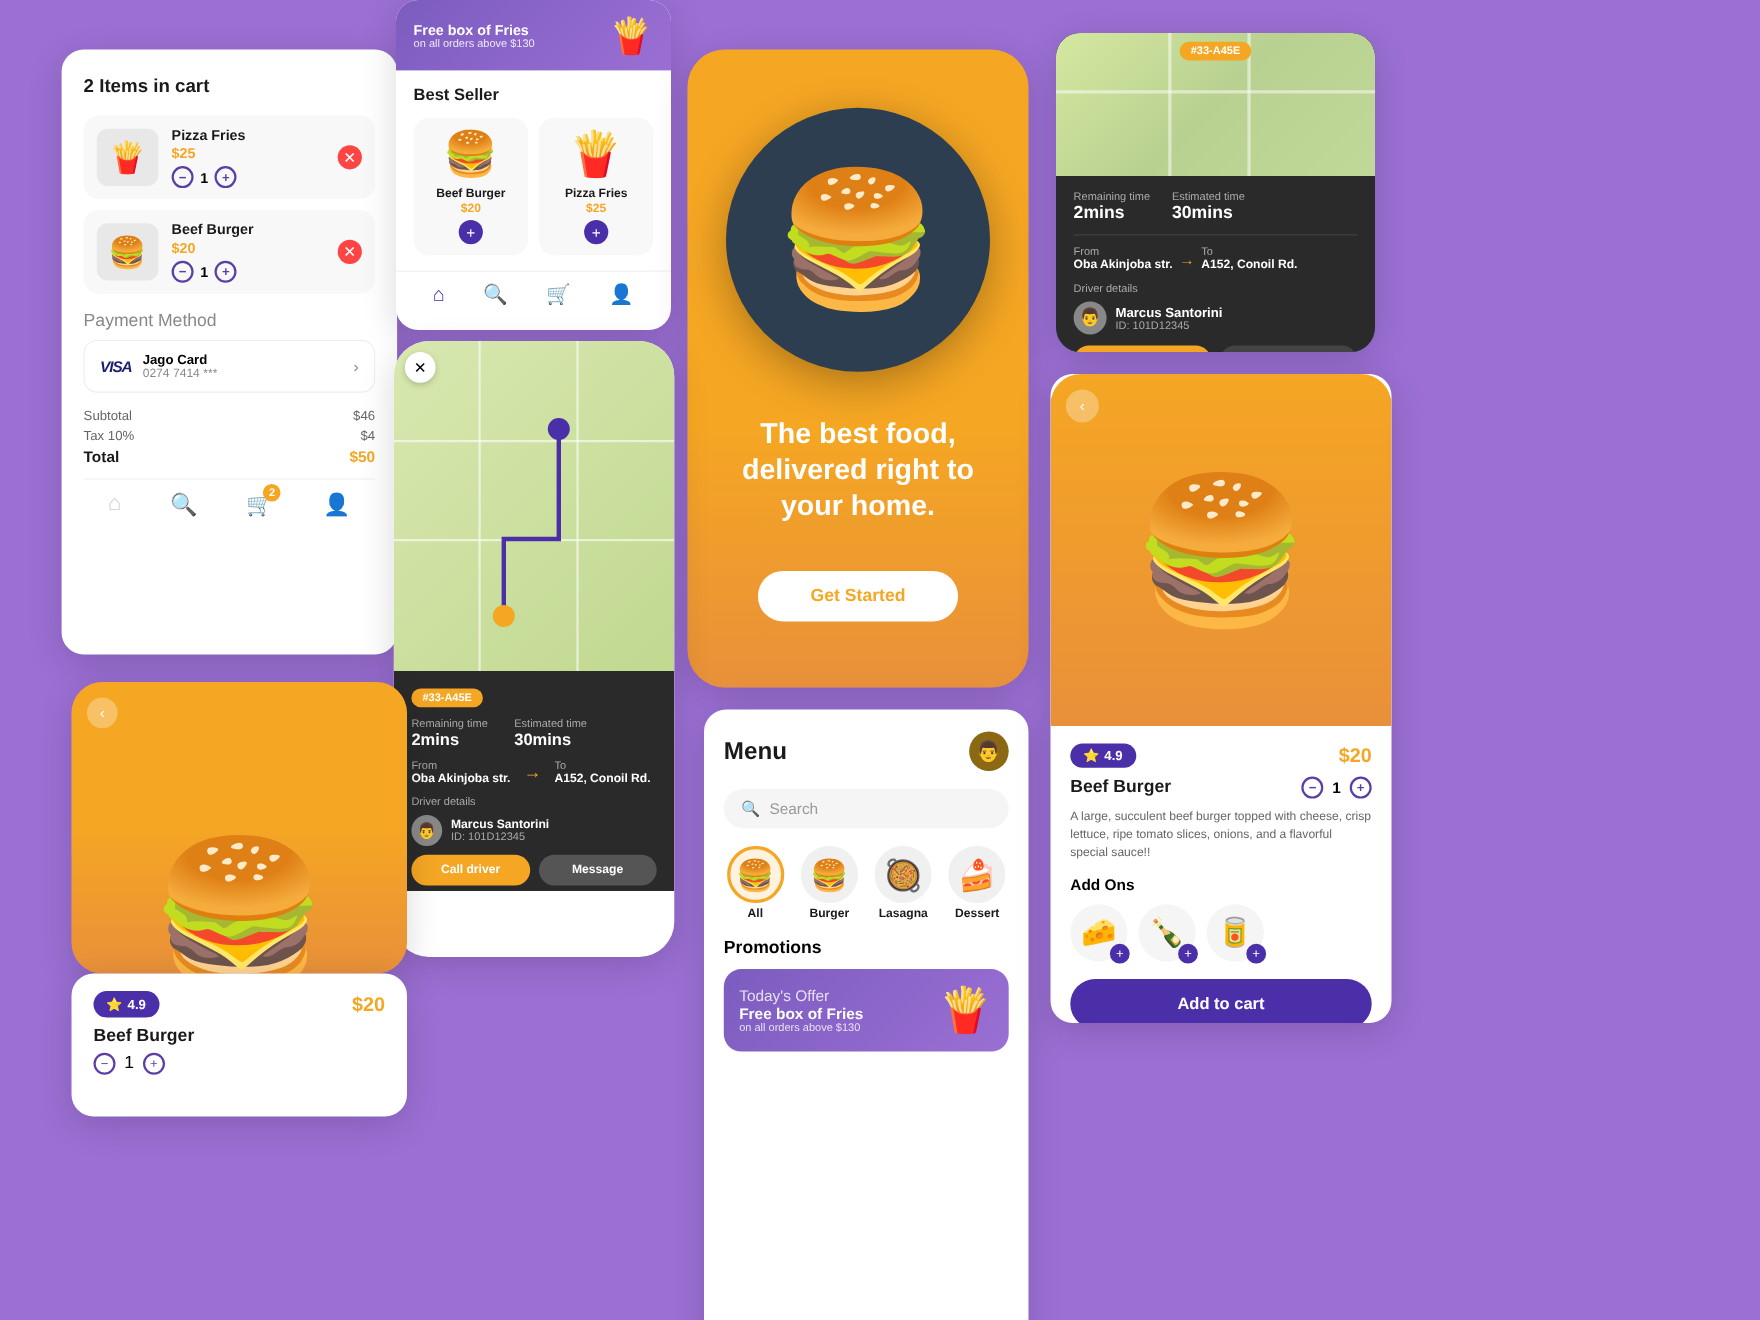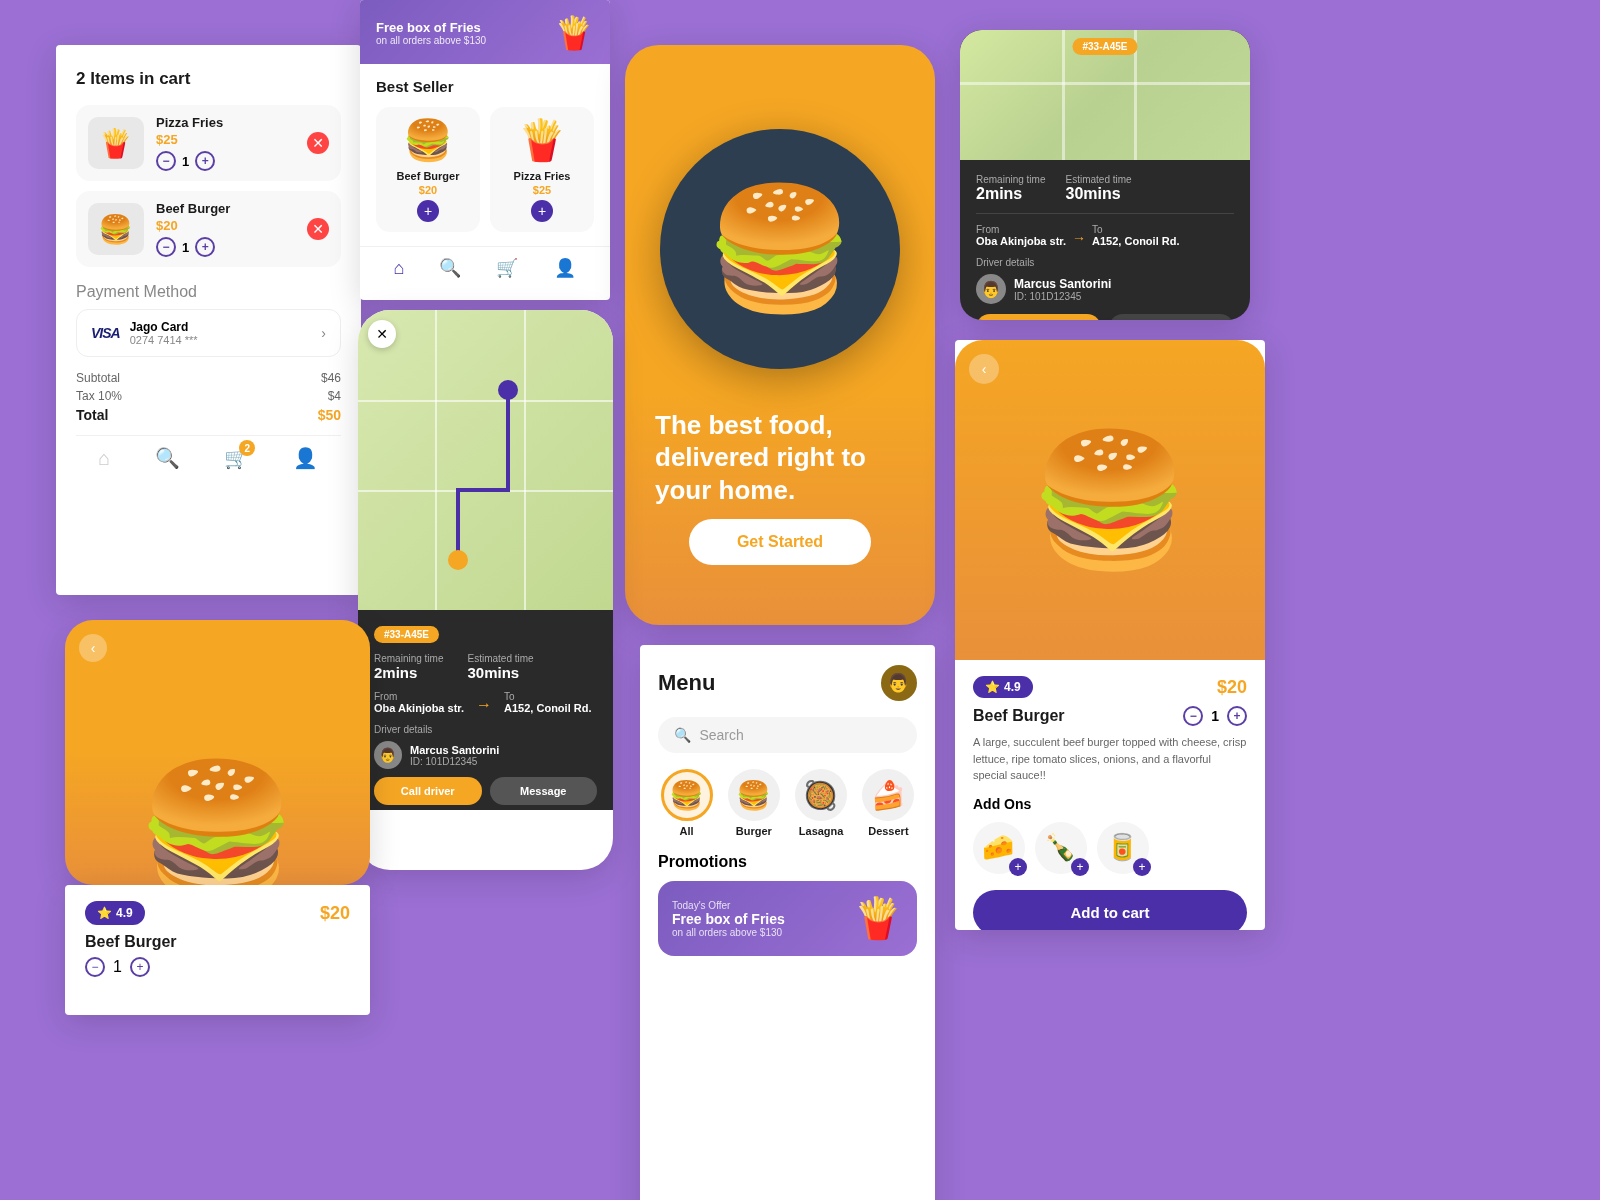--- a/index.html
+++ b/index.html
@@ -8,21 +8,21 @@
       width: 1600px;
       height: 1200px;
       overflow: hidden;
       font-family: -apple-system, BlinkMacSystemFont, 'Segoe UI', sans-serif;
       position: relative;
     }
 
     
     .card {
       background: #fff;
-      border-radius: 4px;
+      border-radius: 20px;
       position: absolute;
       overflow: hidden;
       box-shadow: 0 8px 32px rgba(0,0,0,0.15);
     }
 
     
     #cart-card {
       left: 56px; top: 45px;
       width: 305px; height: 550px;
       padding: 24px 20px 16px;
@@ -147,23 +147,23 @@
     .hero-burger {
       width: 240px; height: 240px; border-radius: 50%;
       background: #2C3E50;
       display: flex; align-items: center; justify-content: center;
       font-size: 120px;
       margin-bottom: 40px;
       overflow: hidden;
       box-shadow: 0 10px 40px rgba(0,0,0,0.3);
     }
     .hero-text {
-      color: #fff; padding: 0 30px;
+      text-align: center; color: #fff; padding: 0 30px;
       font-size: 26px; font-weight: 800; line-height: 1.25;
-      margin-bottom: 13px;
+      margin-bottom: 44px;
     }
     .get-started-btn {
       background: #fff; color: #F5A623;
       border: none; border-radius: 30px;
       padding: 14px 48px; font-size: 16px; font-weight: 700;
       cursor: pointer;
     }
 
     
     #tracking-card {
@@ -301,21 +301,21 @@
     }
     .cat-circle.active { border-color: #F5A623; background: #FFF3E0; }
     .cat-circle.normal { background: #f0f0f0; }
     .cat-label { font-size: 11px; font-weight: 600; color: #1a1a1a; }
     .promotions-label { font-size: 16px; font-weight: 700; margin-bottom: 10px; }
     .promo-card-inner {
       background: linear-gradient(135deg, #7C5CBF, #9B6FD4);
       border-radius: 16px; padding: 14px;
       display: flex; align-items: center; justify-content: space-between;
     }
-    .promo-today { font-size: 10px; color: rgba(255,255,255,0.8); }
+    .promo-today { font-size: 14px; color: rgba(255,255,255,0.8); }
     .promo-inner-title { font-size: 14px; font-weight: 700; color: #fff; }
     .promo-inner-sub { font-size: 10px; color: rgba(255,255,255,0.8); }
     .promo-inner-img { font-size: 40px; }
 
     
     #product-card {
       left: 955px; top: 340px;
       width: 310px; height: 590px;
       padding: 0;
     }

